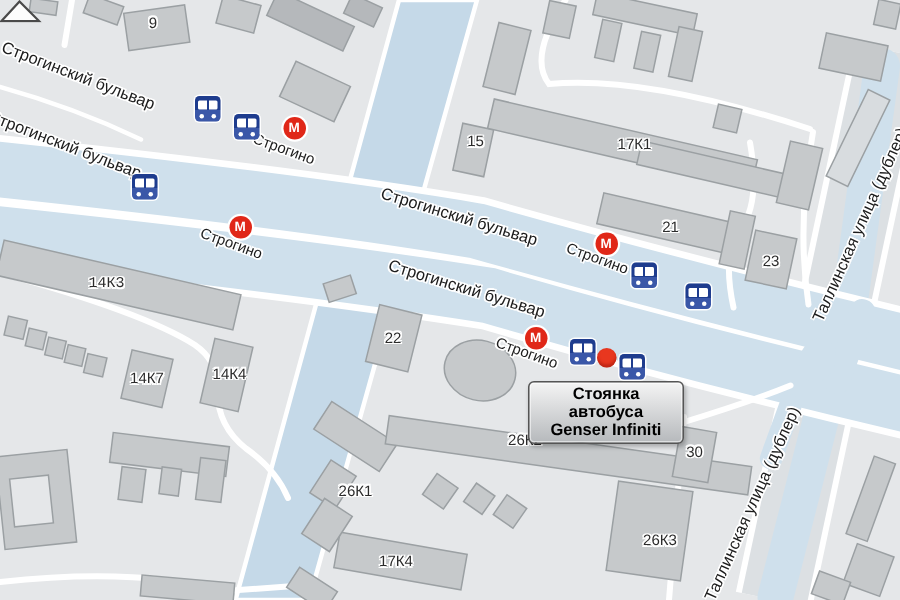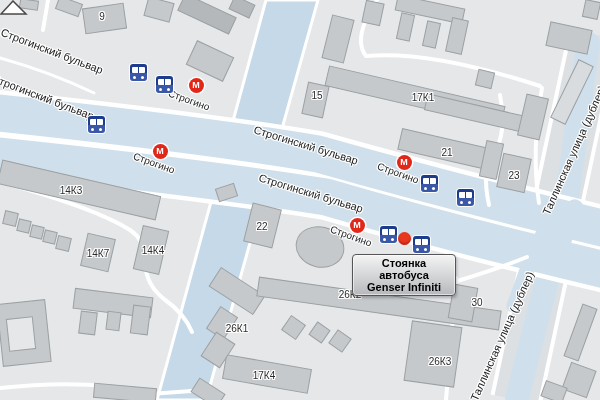--- a/index.html
+++ b/index.html
@@ -153,28 +153,28 @@
 <div class="bus" style="left:420.5px;top:174.5px;"></div>
 <div class="bus" style="left:456.5px;top:188.5px;"></div>
 <div class="bus" style="left:379.5px;top:225.5px;"></div>
 <div class="bus" style="left:412.5px;top:235.5px;"></div>
 
 <div class="lbl bl" style="left:102px;top:16px;">9</div>
 <div class="lbl bl" style="left:317px;top:95px;">15</div>
 <div class="lbl bl" style="left:423px;top:97px;">17К1</div>
 <div class="lbl bl" style="left:447px;top:152px;">21</div>
 <div class="lbl bl" style="left:514px;top:175px;">23</div>
-<div class="lbl bl" style="left:71px;top:190px;">14К3</div>
+<div class="lbl bl" style="left:71px;top:190px;font-family:Liberation Mono, monospace;">14К3</div>
 <div class="lbl bl" style="left:98px;top:253px;">14К7</div>
 <div class="lbl bl" style="left:153px;top:250px;">14К4</div>
 <div class="lbl bl" style="left:262px;top:226px;">22</div>
 <div class="lbl bl" style="left:237px;top:283px;margin-top:45px;">26К1</div>
 <div class="lbl bl" style="left:332px;top:294px;padding-left:36px;">26К2</div>
 <div class="lbl bl" style="left:440px;top:361px;">26К3</div>
-<div class="lbl bl" style="left:463px;top:302px;margin-left:14px;">30</div>
+<div class="lbl bl" style="left:463px;top:302px;">30</div>
 <div class="lbl bl" style="left:264px;top:375px;">17К4</div>
 
 <svg class="ptr" width="28" height="15">
   <polygon points="1,14 13,1 26,14" fill="#fdfdfd" stroke="#4a4a4a" stroke-width="1.5"></polygon>
 </svg>
 <div class="callout">
   <div>Стоянка автобуса</div>
   <div>Genser Infiniti</div>
 </div>
 <div class="dot" style="left:397.5px;top:231.5px;"></div>

